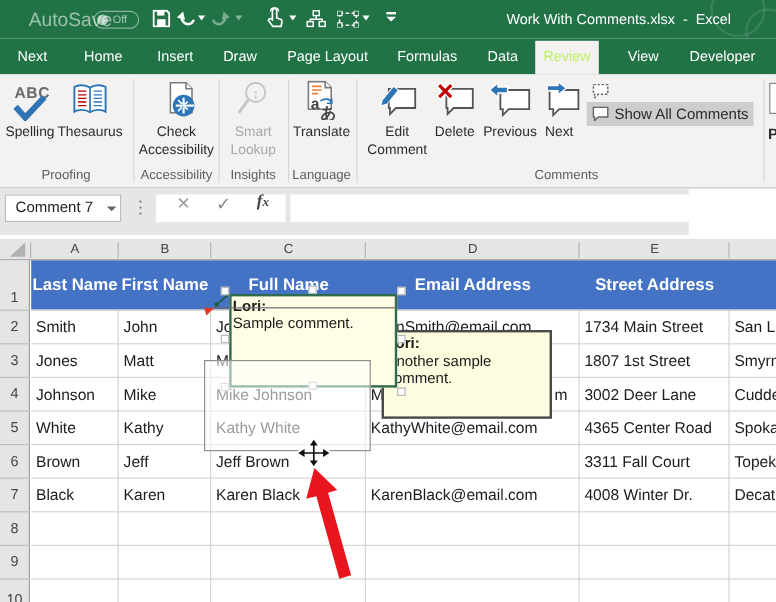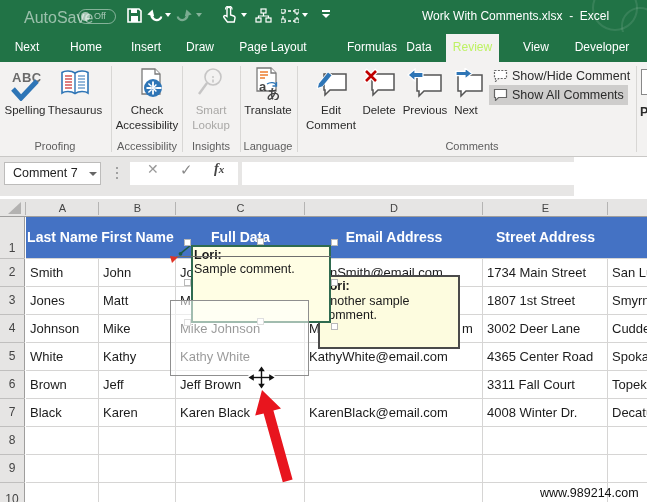--- a/index.html
+++ b/index.html
@@ -78,21 +78,21 @@
     <div class="abs" style="left:422px;top:9px;font-size:12px;color:#fff;white-space:nowrap;">Work With Comments.xlsx&nbsp; -&nbsp; Excel</div>
   </div>
 
   <div class="abs" style="left:0;top:32px;width:647px;height:30px;background:#217346;">
     <div class="abs" style="left:446px;top:2px;width:53px;height:28px;background:#f3f2f1;"></div>
     <div class="tab" style="left:8px;width:38px;">Next</div>
     <div class="tab" style="left:63px;width:46px;">Home</div>
     <div class="tab" style="left:124px;width:44px;">Insert</div>
     <div class="tab" style="left:178px;width:44px;">Draw</div>
     <div class="tab" style="left:235px;width:76px;">Page Layout</div>
-    <div class="tab" style="left:327px;width:58px;margin-left:16px;">Formulas</div>
+    <div class="tab" style="left:327px;width:58px;">Formulas</div>
     <div class="tab" style="left:400px;width:38px;">Data</div>
     <div class="tab" style="left:446px;width:53px;color:#bef264;">Review</div>
     <div class="tab" style="left:517px;width:38px;">View</div>
     <div class="tab" style="left:570px;width:64px;">Developer</div>
   </div>
 
   <div class="abs" style="left:0;top:62px;width:647px;height:94px;background:#f3f2f1;border-bottom:1px solid #c9c8c6;box-sizing:content-box;">
     <div class="vsep" style="left:111px;"></div>
     <div class="vsep" style="left:182px;"></div>
     <div class="vsep" style="left:240px;"></div>
@@ -176,21 +176,20 @@
     <svg class="abs" style="left:452px;top:6px;" width="36" height="30" viewBox="0 0 36 30">
       <path d="M6 7 h24 v16 h-16 l-5 5 v-5 h-3 z" fill="#fff" stroke="#555" stroke-width="1.5"></path>
       <path d="M20 5.5 l-7 -5.5 v3.3 h-9 v4.4 h9 v3.3 z" fill="#2e75b6" stroke="#fff" stroke-width="1.2"></path>
     </svg>
     <div class="btnlabel" style="left:444px;top:42px;width:44px;">Next</div>
     <div class="glabel" style="left:440px;top:78px;width:64px;">Comments</div>
 
     <svg class="abs" style="left:493px;top:7px;" width="15" height="13" viewBox="0 0 15 13">
       <path d="M1.5 1.5 h12 v8 h-8 l-3 3 v-3 h-1 z" fill="#fff" stroke="#666" stroke-width="1.2" stroke-dasharray="2 1.4"></path>
     </svg>
-    <div class="abs" style="left:512px;top:7px;font-size:12.5px;color:#2b2b2b;">Show/Hide Comment</div>
 
     <div class="abs" style="left:489px;top:23px;width:139px;height:20px;background:#cecdcc;"></div>
     <svg class="abs" style="left:493px;top:26px;" width="15" height="13" viewBox="0 0 15 13">
       <path d="M1.5 1.5 h12 v8 h-8 l-3 3 v-3 h-1 z" fill="#fff" stroke="#666" stroke-width="1.2"></path>
     </svg>
     <div class="abs" style="left:512px;top:26px;font-size:12.5px;color:#2b2b2b;">Show All Comments</div>
 
     <div class="abs" style="left:641px;top:7px;width:10px;height:24px;background:#fff;border:1px solid #888;"></div>
     <div class="abs" style="left:640px;top:43px;font-size:12.5px;color:#2b2b2b;font-weight:bold;">P</div>
   </div>
@@ -246,21 +245,21 @@
     <div class="abs" style="left:0;top:146px;width:25px;height:1px;background:#c0bfbe;"></div>
     <div class="abs" style="left:0;top:174px;width:25px;height:1px;background:#c0bfbe;"></div>
     <div class="abs" style="left:0;top:202px;width:25px;height:1px;background:#c0bfbe;"></div>
     <div class="abs" style="left:0;top:230px;width:25px;height:1px;background:#c0bfbe;"></div>
     <div class="abs" style="left:0;top:258px;width:25px;height:1px;background:#c0bfbe;"></div>
     <div class="abs" style="left:0;top:286px;width:25px;height:1px;background:#c0bfbe;"></div>
 
     <div class="abs" style="left:26px;top:21px;width:621px;height:41px;background:#4472c4;"></div>
     <div class="hcell" style="left:26px;top:33px;width:73px;">Last Name</div>
     <div class="hcell" style="left:99px;top:33px;width:77px;">First Name</div>
-    <div class="hcell" style="left:176px;top:33px;width:129px;">Full Data</div>
+    <div class="hcell" style="left:176px;top:33px;width:129px;">Full Name</div>
     <div class="hcell" style="left:305px;top:33px;width:178px;">Email Address</div>
     <div class="hcell" style="left:483px;top:33px;width:125px;">Street Address</div>
 
     <div class="vline" style="left:98px;top:62px;height:244px;"></div>
     <div class="vline" style="left:175px;top:62px;height:244px;"></div>
     <div class="vline" style="left:304px;top:62px;height:244px;"></div>
     <div class="vline" style="left:482px;top:62px;height:244px;"></div>
     <div class="vline" style="left:607px;top:62px;height:244px;"></div>
     <div class="hline" style="left:26px;top:62px;width:621px;"></div>
     <div class="hline" style="left:26px;top:90px;width:621px;"></div>
@@ -358,15 +357,14 @@
         <path d="M28.5 12.5 L23.2 9.2 v6.6 z"></path>
       <path d="M7 11.8 h17 v1.4 h-17 z"></path>
         <path d="M14.8 5 h1.4 v15 h-1.4 z"></path>
     </g>
   </svg>
 
   <svg class="abs" style="left:240px;top:385px;z-index:13;" width="60" height="100" viewBox="0 0 60 100">
     <path d="M22 5 L41 23.4 L33.4 25.6 L52.6 94.4 L42.8 97.2 L23.6 28.6 L15.2 30.6 z" fill="#e8151e"></path>
   </svg>
 
-  <div class="abs" style="left:540px;top:486px;font-size:12.5px;color:#111;z-index:14;">www.989214.com</div>
 
 </div>
 
 </body></html>

